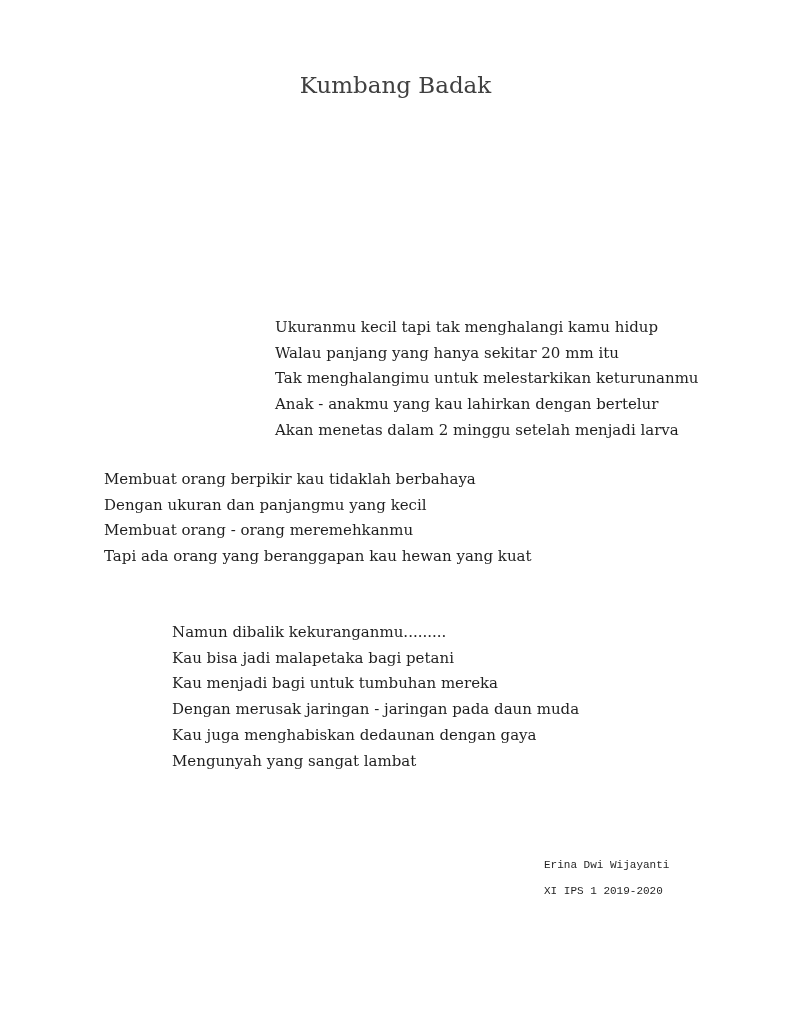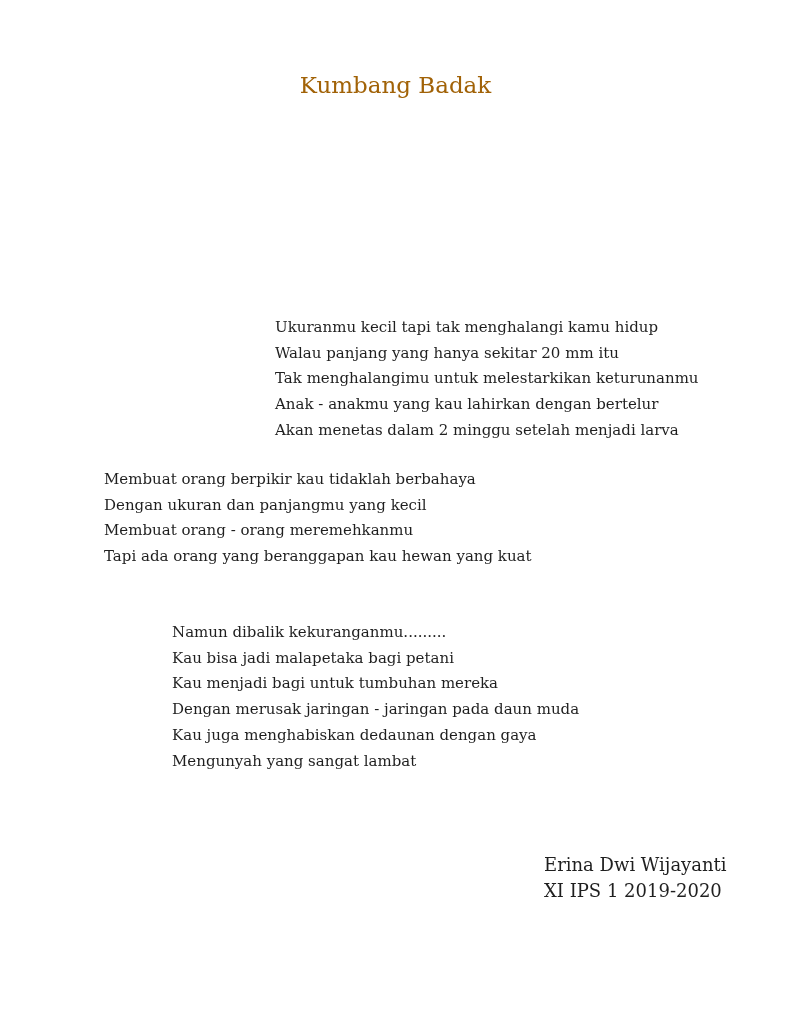--- a/index.html
+++ b/index.html
@@ -17,39 +17,40 @@
     overflow: hidden;
   }
   .doc-title {
     position: absolute;
     top: 70px;
     left: 0;
     width: 100%;
     text-align: center;
     font-size: 23px;
     line-height: 30px;
-    color: #a16207;
+    color: #404040;
   }
   .stanza {
     position: absolute;
     font-size: 15px;
     line-height: 25.7px;
     white-space: nowrap;
   }
   .stanza-1 { top: 134px; left: 104px; }
   .stanza-2 { top: 315px; left: 275px; }
   .stanza-3 { top: 467px; left: 104px; }
   .stanza-4 { top: 620px; left: 172px; }
   .signature {
     position: absolute;
     top: 852px;
     left: 544px;
-    font-size: 18px;
+    font-size: 11px;
     line-height: 26px;
     white-space: nowrap;
+    font-family: Liberation Mono, monospace;
   }
 </style>
 </head>
 <body>
 
 <div class="page">
 
   <div class="doc-title">Kumbang Badak</div>
 
 

